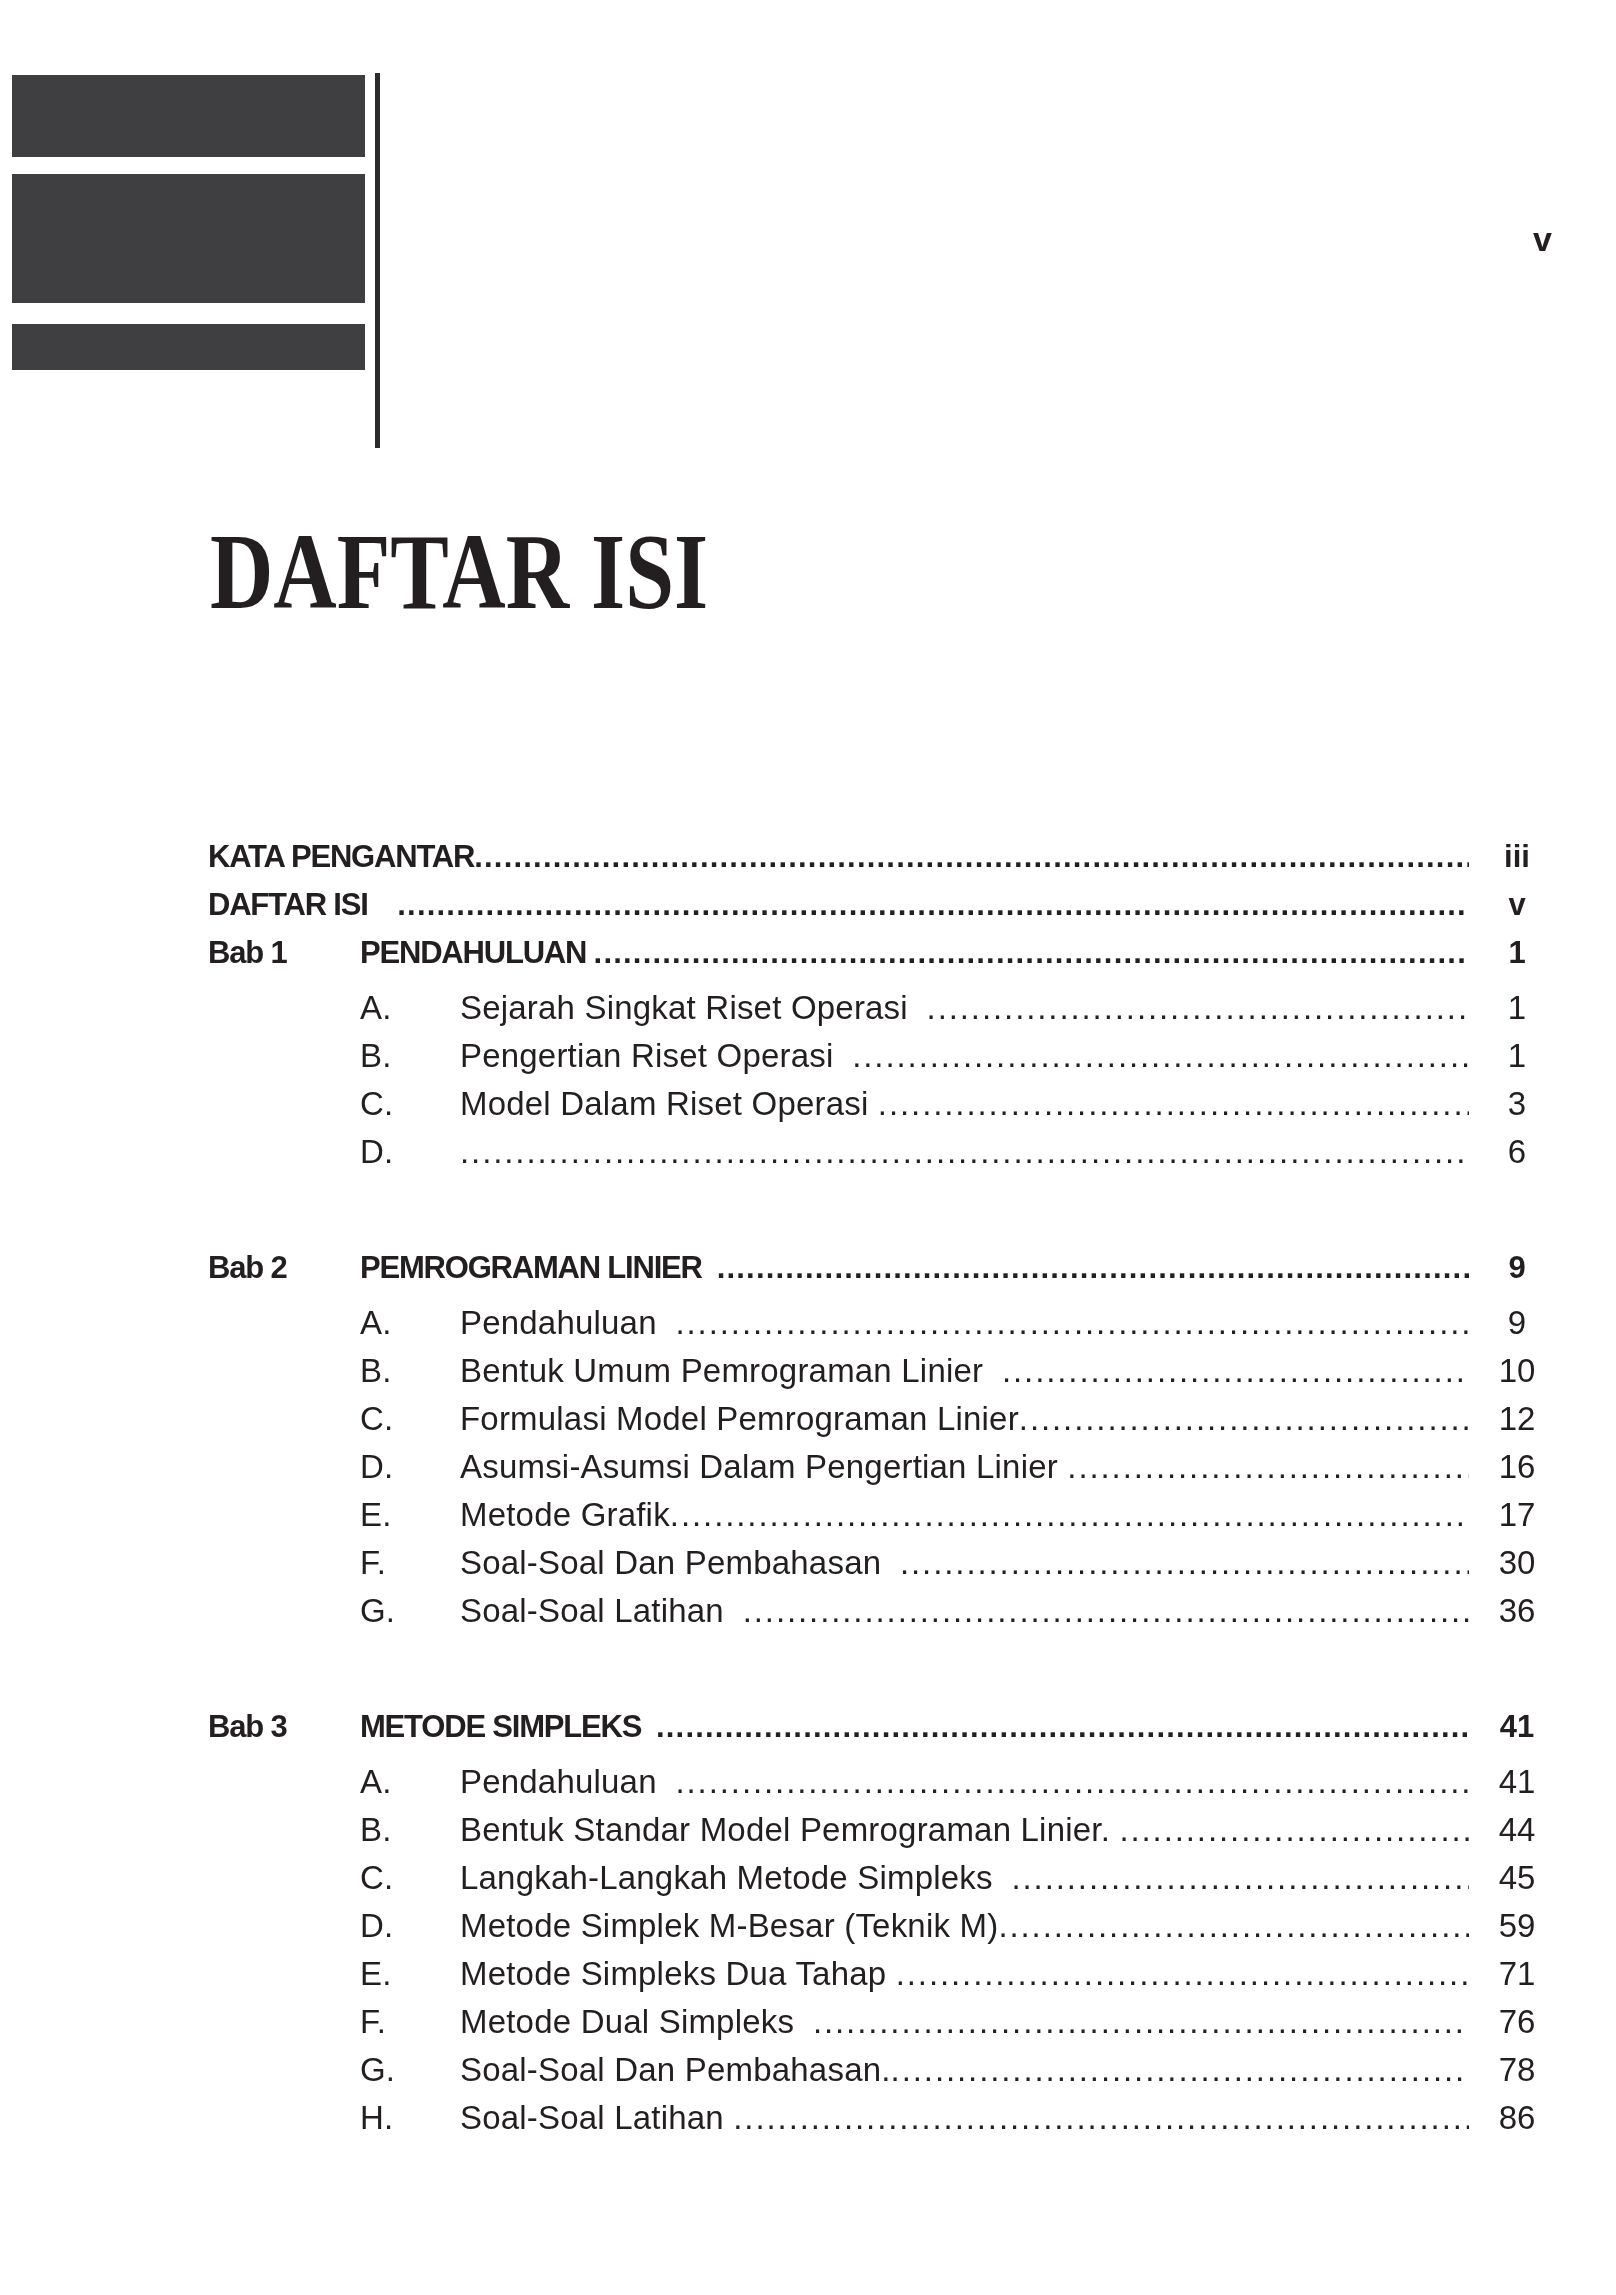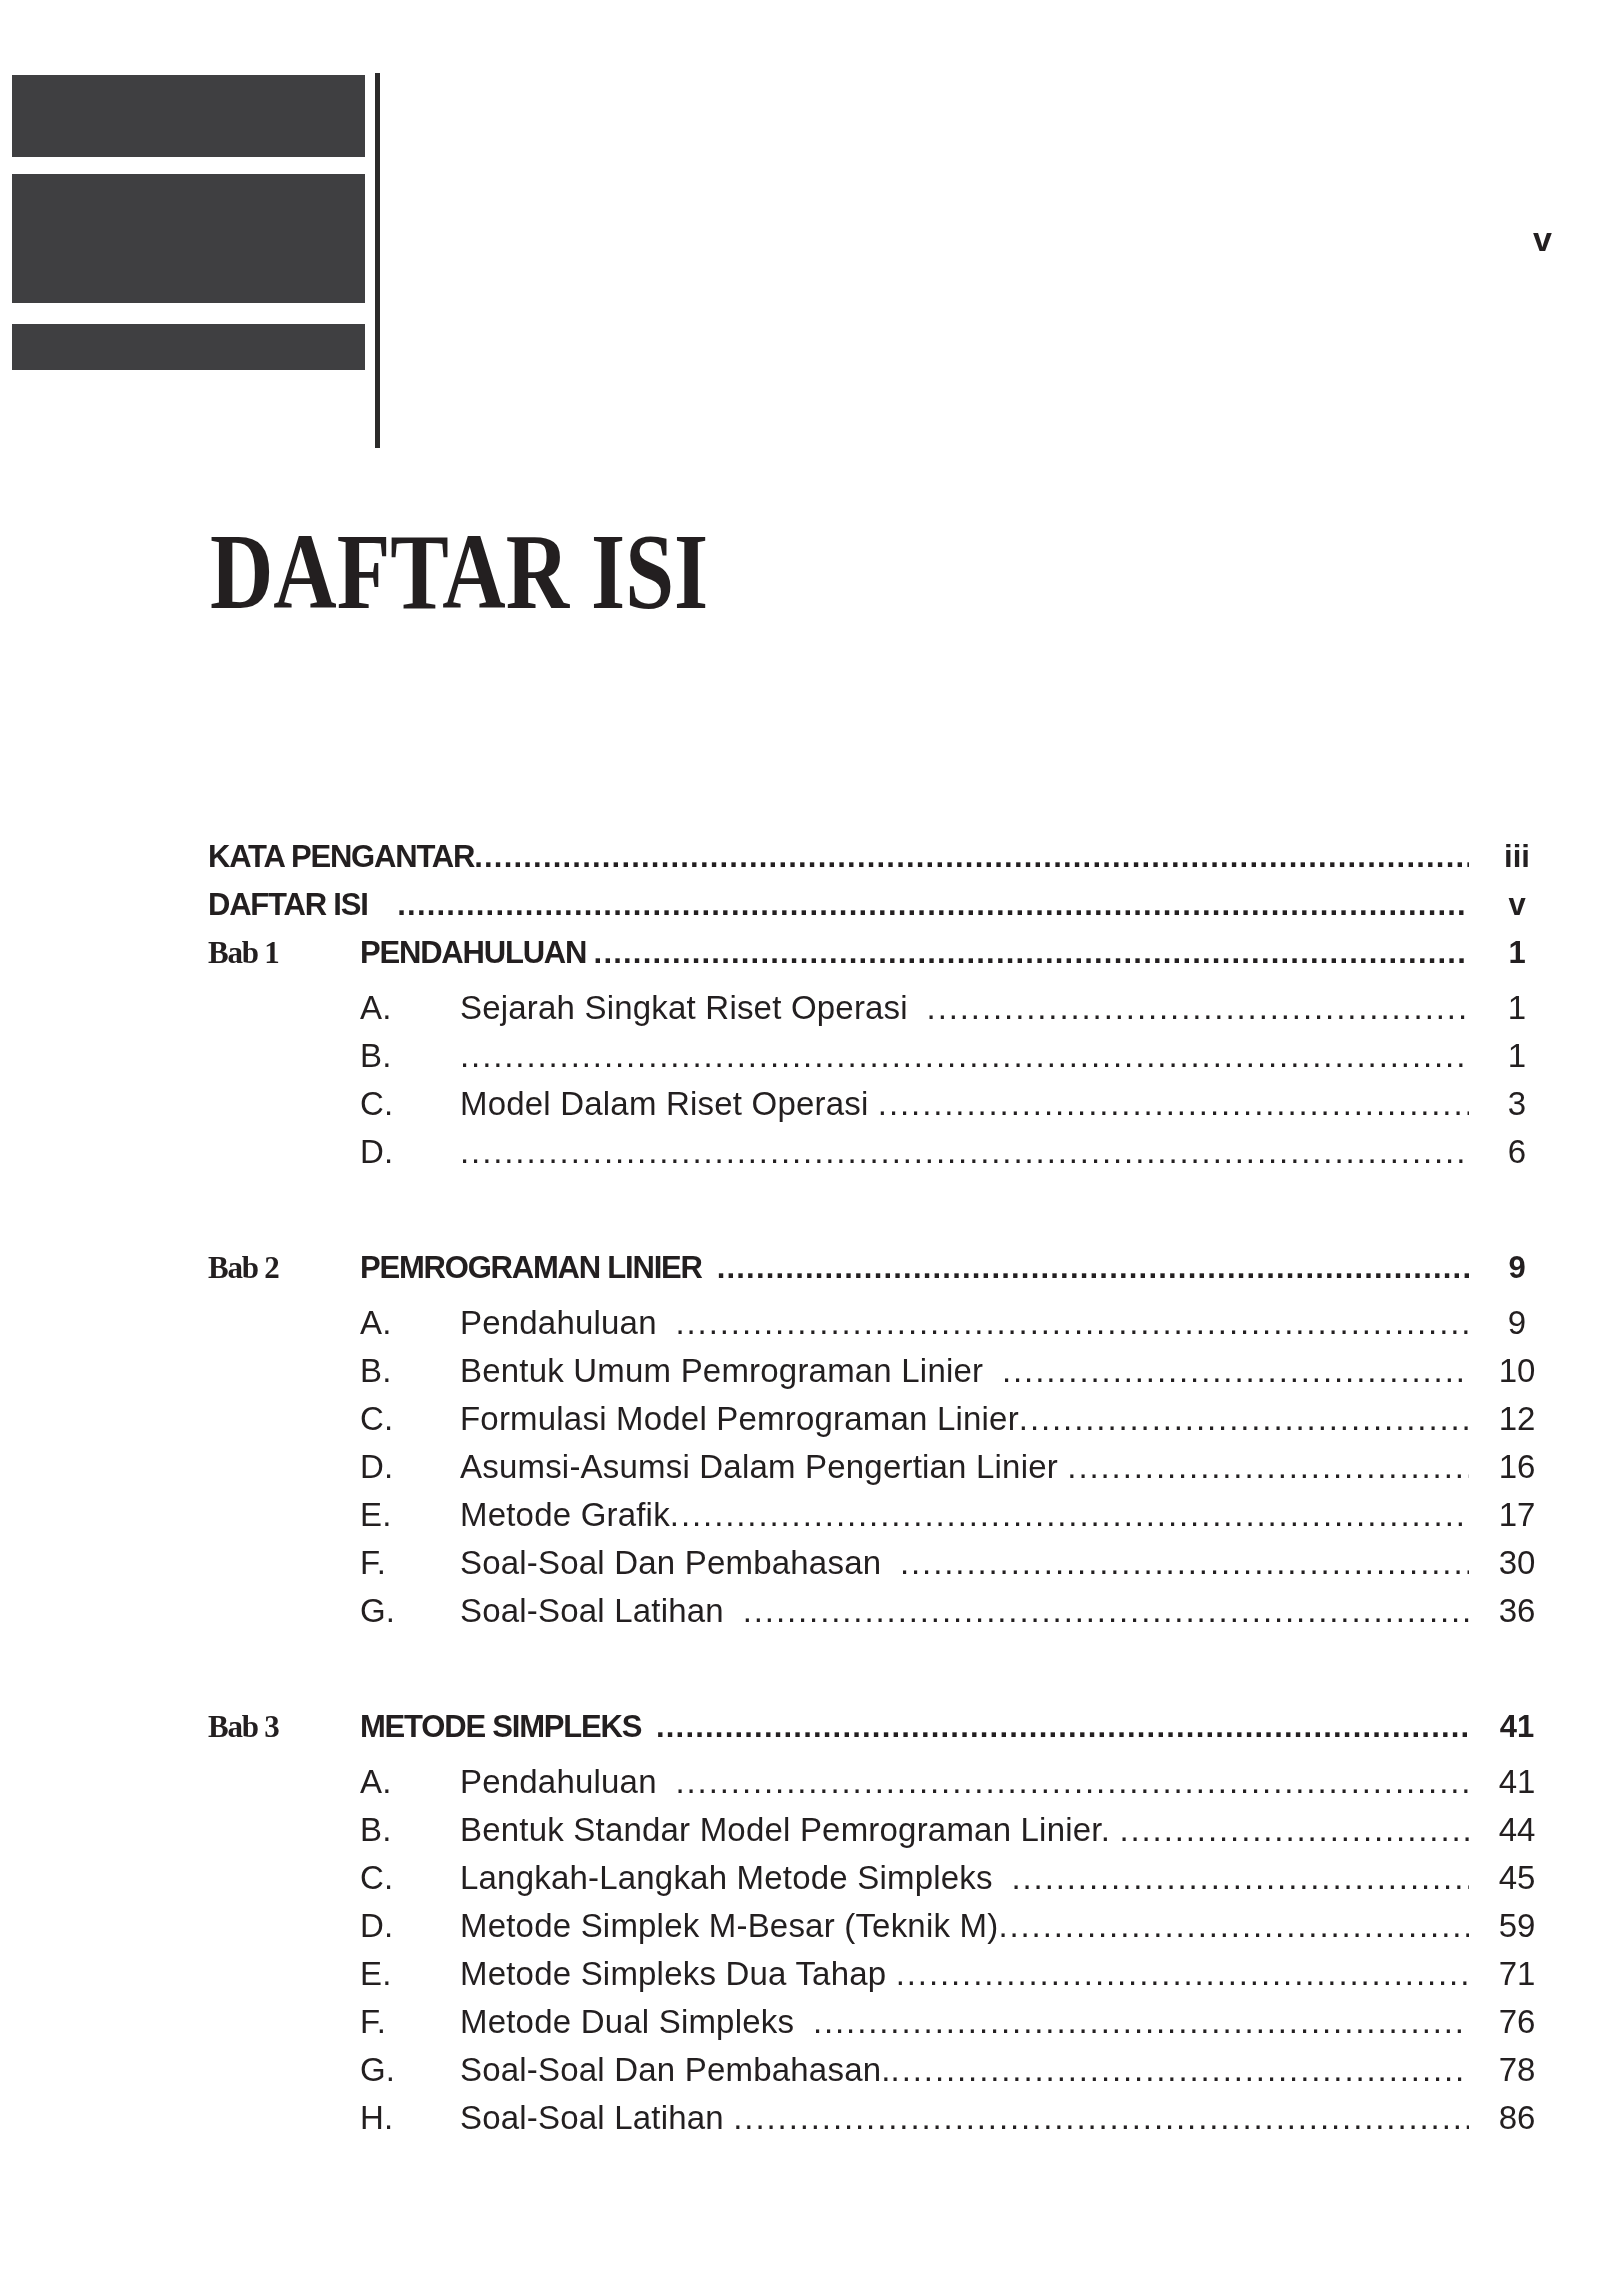--- a/index.html
+++ b/index.html
@@ -44,21 +44,21 @@
     height:48px;line-height:48px;
     font-size:33px;
     letter-spacing:0.2px;
   }
   .toc-row.front,.toc-row.chapter{
     font-weight:700;
     font-size:31px;
     letter-spacing:-1.2px;
   }
   .toc-row.chapter + .toc-row.sub{margin-top:7px;}
-  .bab{flex:none;width:152px;font-family:Liberation Serif, serif;}
+  .bab{flex:none;width:152px;}
   .letter{flex:none;width:100px;}
   .ttl{flex:none;white-space:pre;}
   .leader{
     flex:1 1 auto;overflow:hidden;white-space:nowrap;
     letter-spacing:0;
   }
   .leader::before{
     content:"....................................................................................................................................................................................................................................................................................................................";
     letter-spacing:1.9px;
   }
@@ -100,20 +100,21 @@
       <div class="toc-row sub">
         <span class="bab"></span>
         <span class="letter">A.</span>
         <span class="ttl">Sejarah Singkat Riset Operasi  </span>
         <span class="leader"></span>
         <span class="pg">1</span>
       </div>
       <div class="toc-row sub">
         <span class="bab"></span>
         <span class="letter">B.</span>
+        <span class="ttl">Pengertian Riset Operasi  </span>
         <span class="leader"></span>
         <span class="pg">1</span>
       </div>
       <div class="toc-row sub">
         <span class="bab"></span>
         <span class="letter">C.</span>
         <span class="ttl">Model Dalam Riset Operasi </span>
         <span class="leader"></span>
         <span class="pg">3</span>
       </div>

